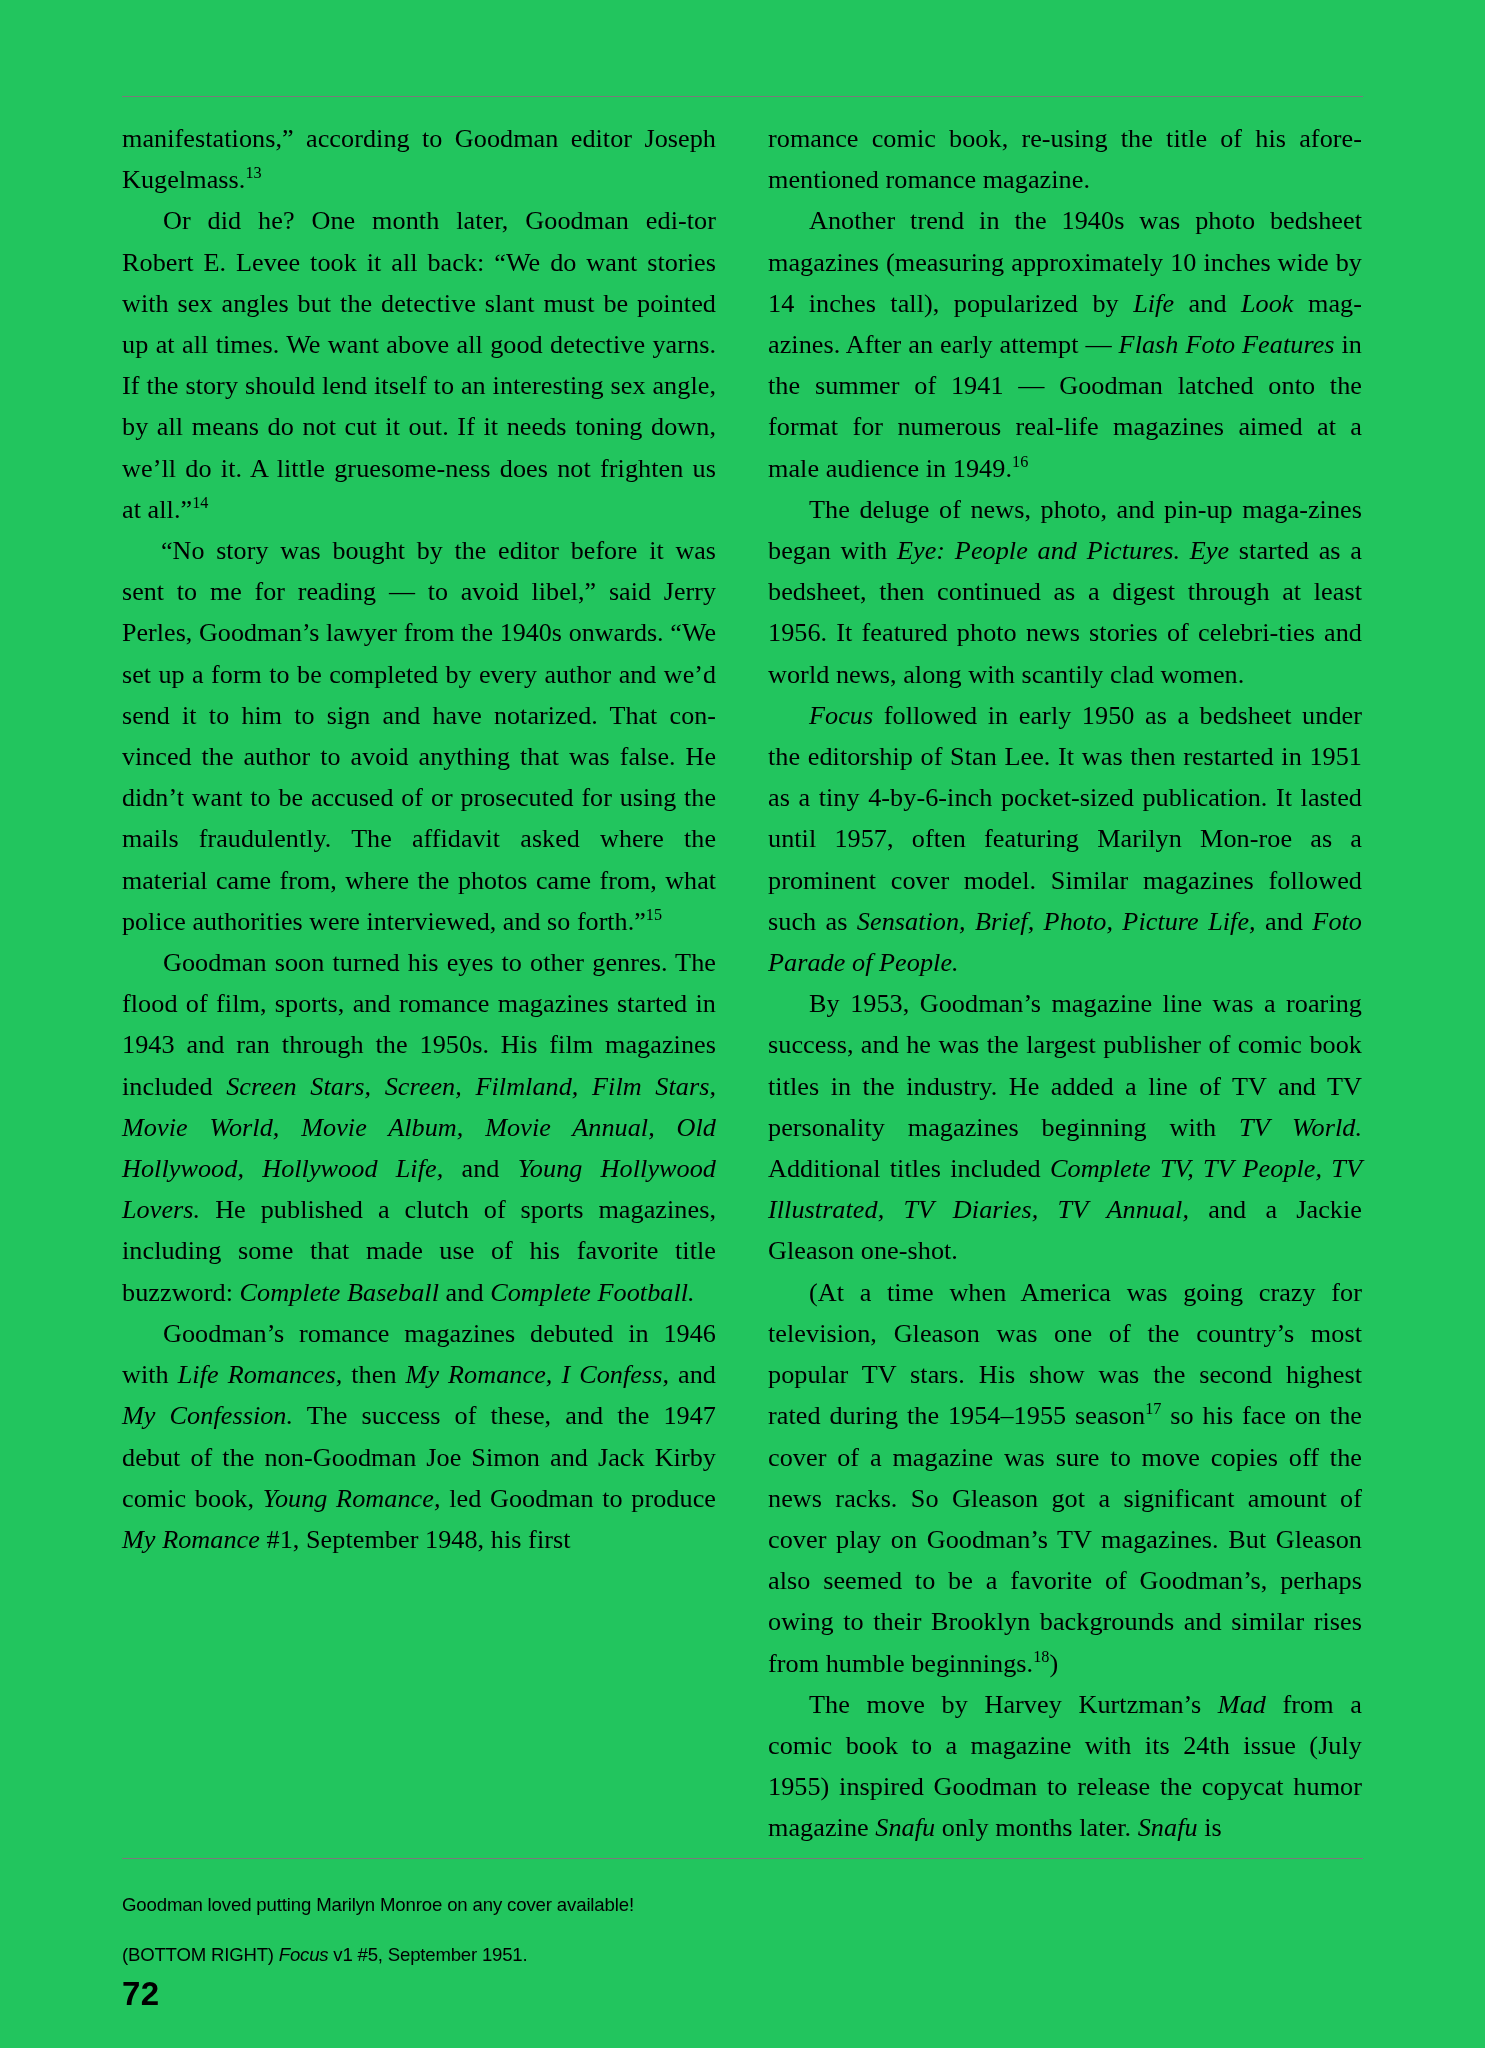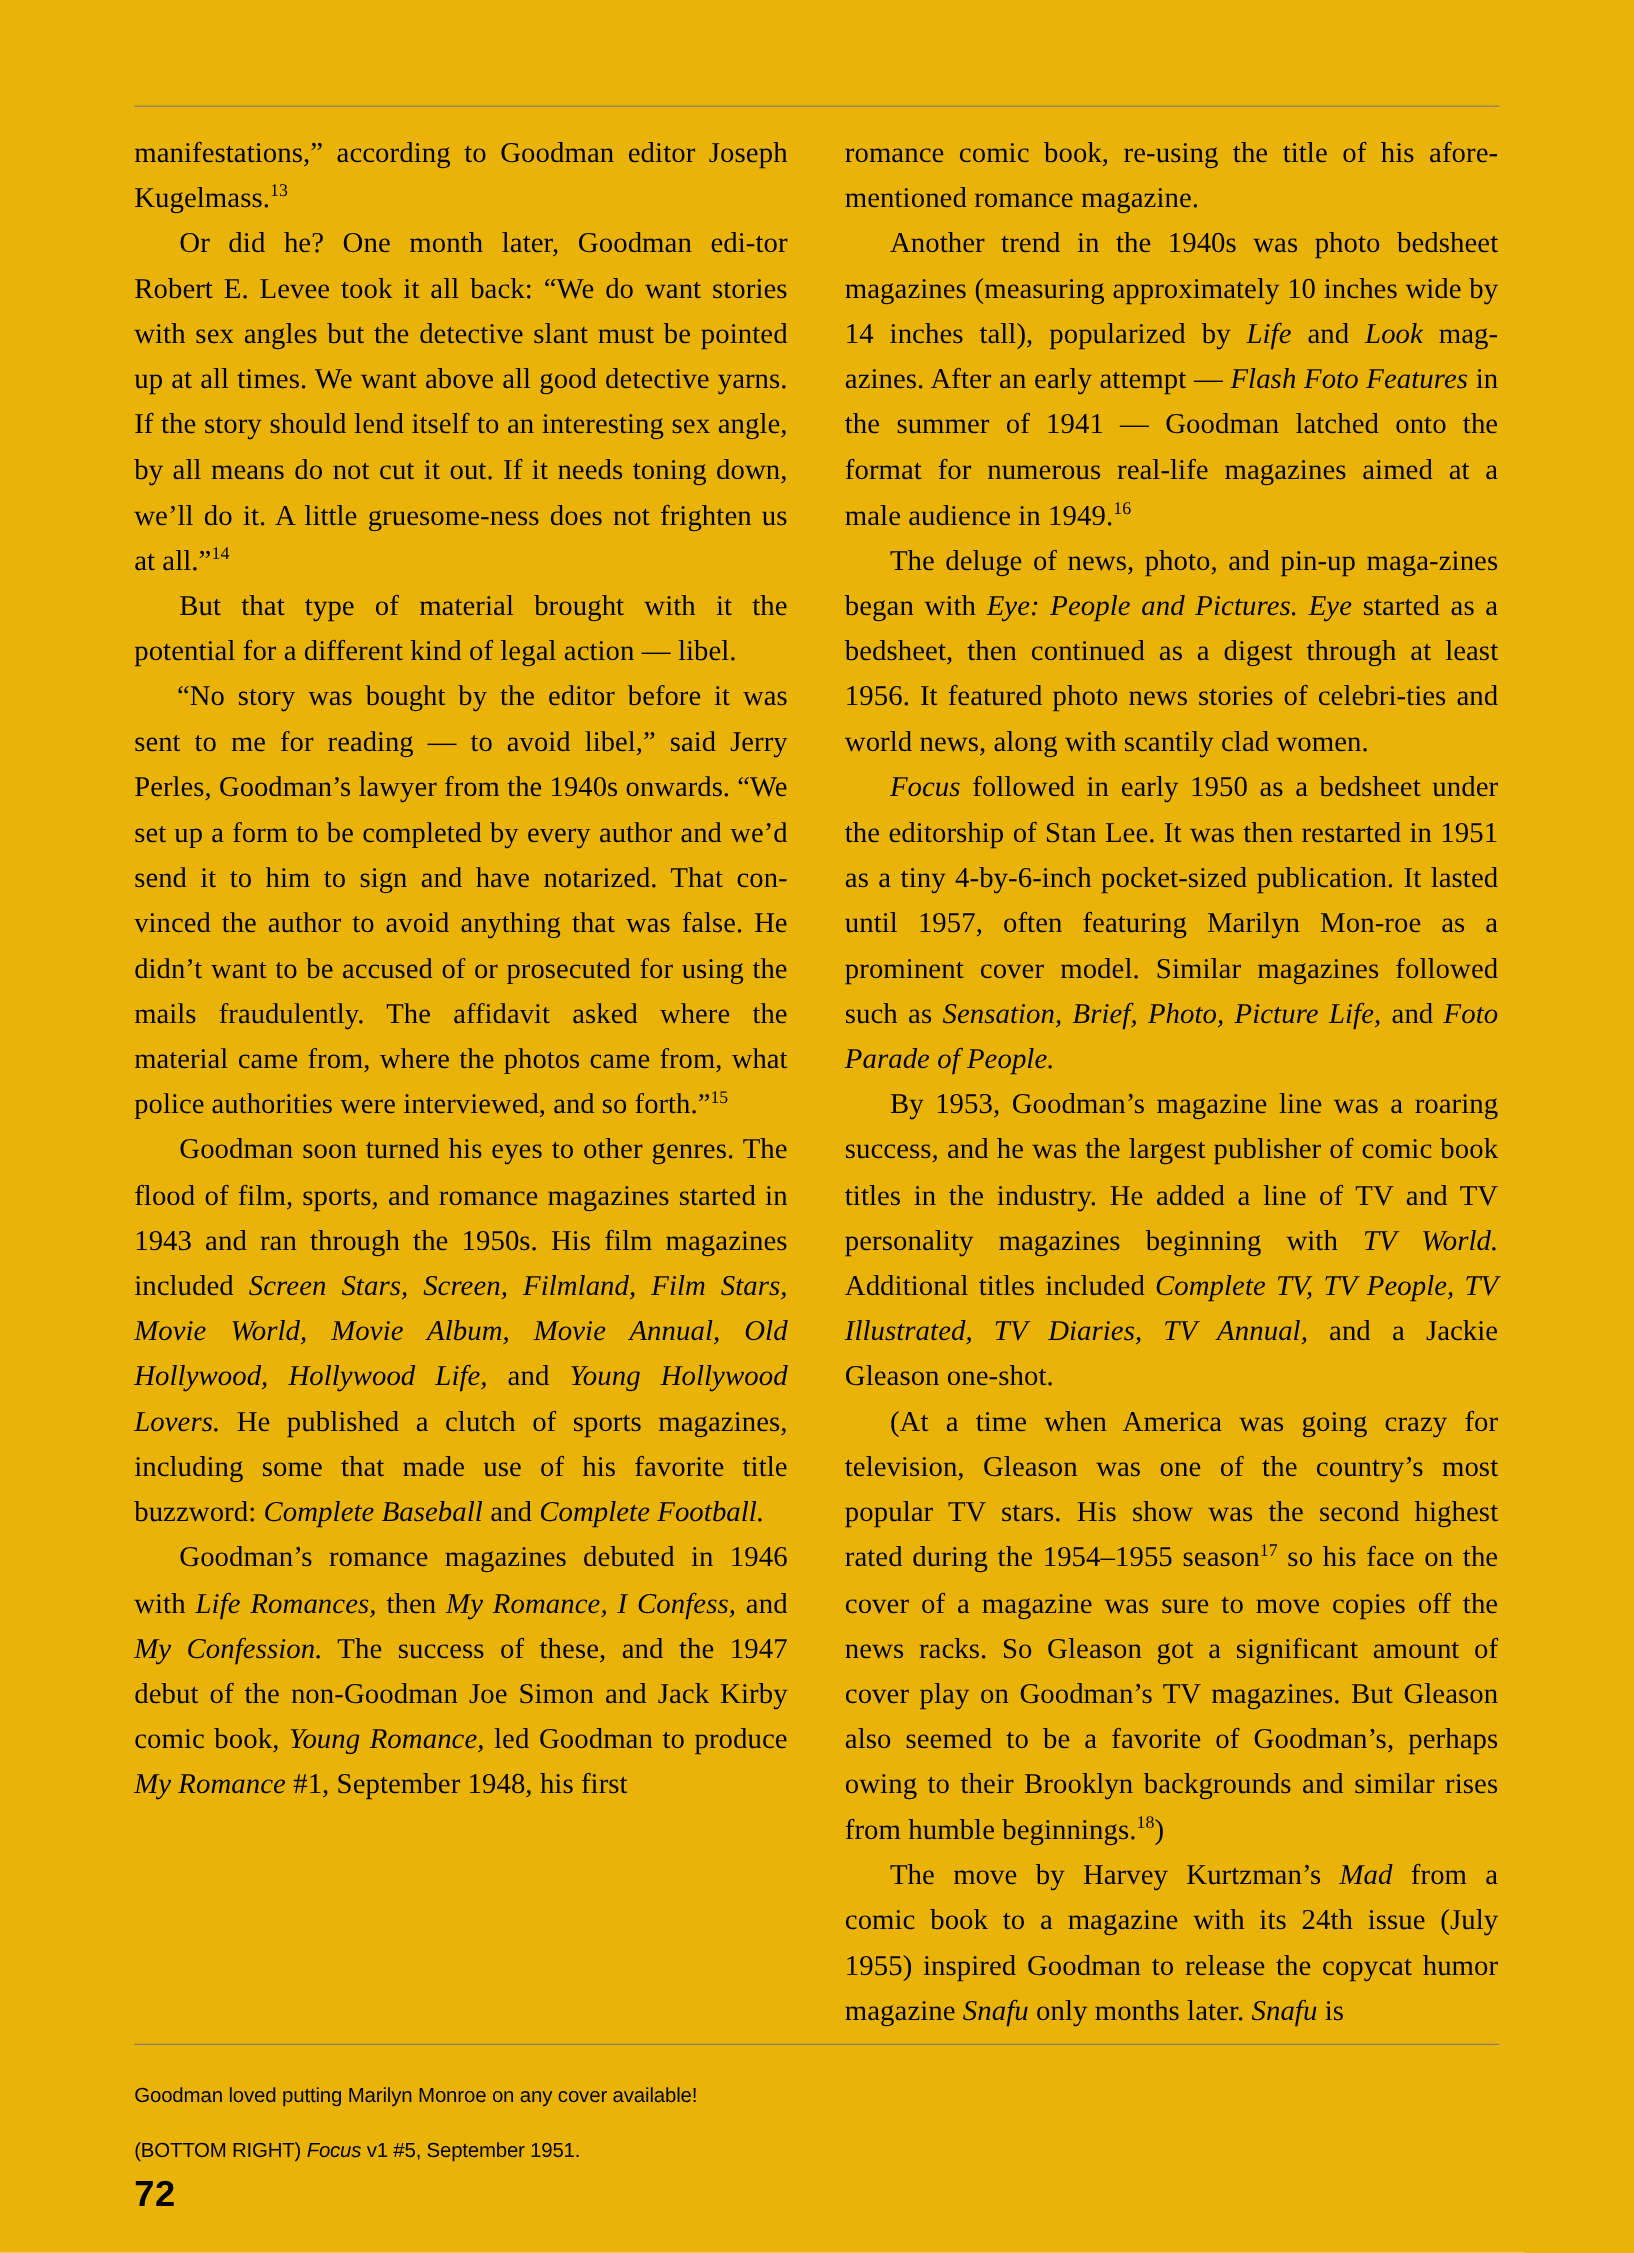--- a/index.html
+++ b/index.html
@@ -13,21 +13,21 @@
     position: relative;
     font-family: "Liberation Serif", serif;
     color: #000000;
     -webkit-font-smoothing: antialiased;
   }
   .page {
     position: absolute;
     left: 0; top: 0;
     width: 1485px;
     height: 2048px;
-    background: #eab308;
+    background: #22c55e;
     overflow: hidden;
   }
 
   
   .top-rule {
     position: absolute;
     left: 122px;
     top: 96px;
     width: 1241px;
     height: 1px;
@@ -126,21 +126,20 @@
 
   <div class="columns">
 
     <div class="col">
 
       <p class="body">manifestations,” according to Goodman editor Joseph Kugelmass.<sup>13</sup></p>
 
       <p class="body indent">Or did he? One month later, Goodman edi-tor Robert E. Levee took it all back: “We do want stories with sex angles but the detective slant must be pointed up at all times. We want above all good detective yarns. If the story should lend itself to an interesting sex angle, by all means do not cut it out. If it needs toning down, we’ll do it. A little gruesome-ness does not frighten us at all.”<sup>14</sup></p>
 
 
-      <p class="body indent">But that type of material brought with it the potential for a different kind of legal action — libel.</p>
 
       <p class="quote">“No story was bought by the editor before it was sent to me for reading — to avoid libel,” said Jerry Perles, Goodman’s lawyer from the 1940s onwards. “We set up a form to be completed by every author and we’d send it to him to sign and have notarized. That con-vinced the author to avoid anything that was false. He didn’t want to be accused of or prosecuted for using the mails fraudulently. The affidavit asked where the material came from, where the photos came from, what police authorities were interviewed, and so forth.”<sup>15</sup></p>
 
       <p class="body indent">Goodman soon turned his eyes to other genres. The flood of film, sports, and romance magazines started in 1943 and ran through the 1950s. His film magazines included <i>Screen Stars, Screen, Filmland, Film Stars, Movie World, Movie Album, Movie Annual, Old Hollywood, Hollywood Life,</i> and <i>Young Hollywood Lovers.</i> He published a clutch of sports magazines, including some that made use of his favorite title buzzword: <i>Complete Baseball</i> and <i>Complete Football.</i></p>
 
       <p class="body indent">Goodman’s romance magazines debuted in 1946 with <i>Life Romances,</i> then <i>My Romance, I Confess,</i> and <i>My Confession.</i> The success of these, and the 1947 debut of the non-Goodman Joe Simon and Jack Kirby comic book, <i>Young Romance,</i> led Goodman to produce <i>My Romance</i> #1, September 1948, his first</p>
     </div>
 
     <div class="col">
 

